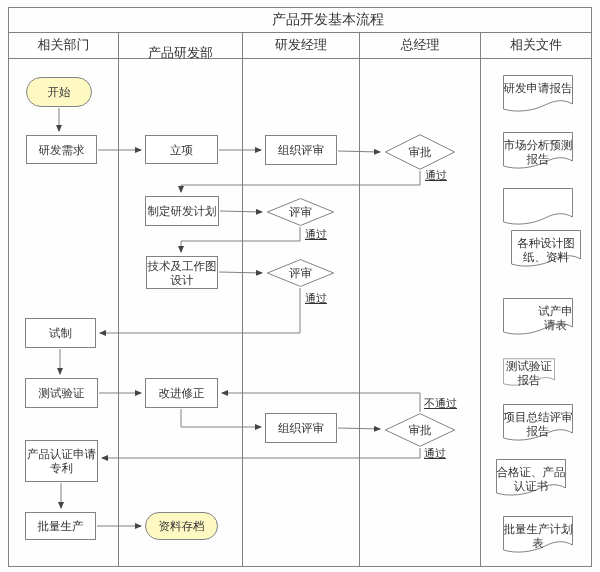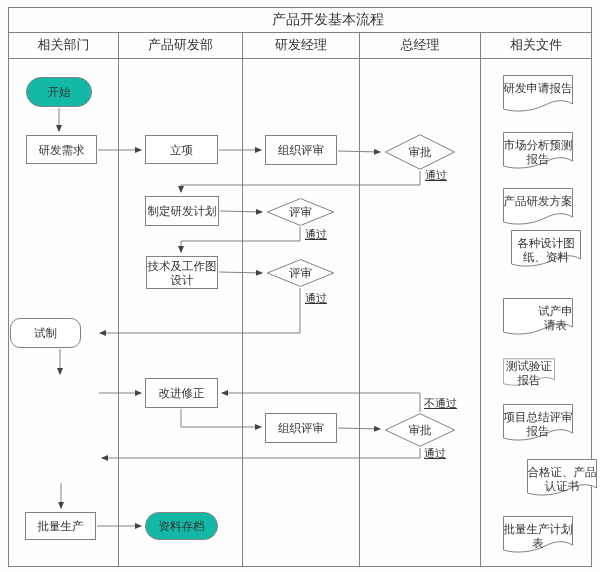--- a/index.html
+++ b/index.html
@@ -14,21 +14,21 @@
   .titlerow { left:8px; top:7px; width:584px; height:25px;
               display:flex; align-items:center; justify-content:center;
               font-size:14px;padding-left:28px; }
   .hline { background:#828282; height:1px; }
   .vline { background:#828282; width:1px; }
   .lanehead { top:32px; height:26px; display:flex; align-items:center;
               justify-content:center; font-size:13px; }
   .node { box-sizing:border-box; display:flex; align-items:center;
           justify-content:center; text-align:center; z-index:3; }
   .box { border:1px solid #828282; background:#fff; }
-  .stadium { border:1px solid #828282; background:#14b8a6; border-radius:15px; }
+  .stadium { border:1px solid #828282; background:#fef9c3; border-radius:15px; }
   .nlabel { font-size:11.5px; line-height:14px; white-space:pre-line; }
   .diamond { background:transparent; }
   .diamond svg, .doc svg { position:absolute; left:0; top:0; width:100%; height:100%; }
   .diamond .nlabel, .doc .nlabel { position:relative; z-index:2; }
   .doc { box-sizing:border-box; display:flex; justify-content:center;
          text-align:center; z-index:3; }
   .doc .nlabel { margin-top:6px; }
   .edges { left:0; top:0; width:600px; height:572px; z-index:2; pointer-events:none; }
   .elabel { font-size:11px; text-decoration:underline; z-index:4;
             white-space:nowrap; color:#333; }
@@ -41,21 +41,21 @@
   <div class="abs frame"></div>
   <div class="abs titlerow">产品开发基本流程</div>
   <div class="abs hline" style="left:8px;top:32px;width:584px;"></div>
   <div class="abs hline" style="left:8px;top:58px;width:584px;"></div>
   <div class="abs vline" style="left:118px;top:32px;height:534px;"></div>
   <div class="abs vline" style="left:242px;top:32px;height:534px;"></div>
   <div class="abs vline" style="left:359px;top:32px;height:534px;"></div>
   <div class="abs vline" style="left:480px;top:32px;height:534px;"></div>
 
   <div class="abs lanehead" style="left:9px;width:109px;">相关部门</div>
-  <div class="abs lanehead" style="left:119px;width:123px;">产品研发部</div>
+  <div class="abs lanehead" style="left:119px;width:123px;margin-top:8px;">产品研发部</div>
   <div class="abs lanehead" style="left:243px;width:116px;">研发经理</div>
   <div class="abs lanehead" style="left:360px;width:120px;">总经理</div>
   <div class="abs lanehead" style="left:481px;width:110px;">相关文件</div>
 
   <svg class="abs edges" viewBox="0 0 600 572">
     <defs>
       <marker id="arr" markerWidth="8" markerHeight="8" refX="6" refY="3" orient="auto" markerUnits="userSpaceOnUse">
         <path d="M0,0 L7,3 L0,6 Z" fill="#444444"></path>
       </marker>
     </defs>
@@ -85,22 +85,29 @@
   <span class="abs elabel" style="left:305px;top:291px;">通过</span>
   <span class="abs elabel" style="left:424px;top:396px;">不通过</span>
   <span class="abs elabel" style="left:424px;top:446px;">通过</span>
 
   <div class="abs node stadium" style="left:26px;top:77px;width:66px;height:30px;">
     <span class="nlabel">开始</span>
   </div>
   <div class="abs node box" style="left:26px;top:135px;width:71px;height:29px;">
     <span class="nlabel">研发需求</span>
   </div>
-  <div class="abs node box" style="left:10px;top:318px;width:71px;height:30px;border-radius:10px;">
+  <div class="abs node box" style="left:25px;top:318px;width:71px;height:30px;">
     <span class="nlabel">试制</span>
+  </div>
+  <div class="abs node box" style="left:25px;top:378px;width:73px;height:30px;">
+    <span class="nlabel">测试验证</span>
+  </div>
+  <div class="abs node box" style="left:25px;top:440px;width:73px;height:42px;">
+    <span class="nlabel">产品认证申请
+专利</span>
   </div>
   <div class="abs node box" style="left:25px;top:512px;width:71px;height:28px;">
     <span class="nlabel">批量生产</span>
   </div>
 
   <div class="abs node box" style="left:145px;top:135px;width:73px;height:29px;">
     <span class="nlabel">立项</span>
   </div>
   <div class="abs node box" style="left:145px;top:196px;width:74px;height:30px;">
     <span class="nlabel">制定研发计划</span>
@@ -158,21 +165,20 @@
     <svg viewBox="0 0 70 42">
         <path d="M0.5,0.5 H69.5 V29 C61,24 52,25 42,30 C30,36 13,38 0.5,34 Z" fill="#ffffff" stroke="#828282"></path>
       </svg>
     <span class="nlabel">市场分析预测
 报告</span>
   </div>
   <div class="abs doc" style="left:503px;top:188px;width:70px;height:42px;">
     <svg viewBox="0 0 70 42">
         <path d="M0.5,0.5 H69.5 V29 C61,24 52,25 42,30 C30,36 13,38 0.5,34 Z" fill="#ffffff" stroke="#828282"></path>
       </svg>
-    <span class="nlabel">产品研发方案</span>
   </div>
   <div class="abs doc" style="left:503px;top:230px;width:86px;height:42px;text-align:center;">
     <svg viewBox="0 0 70 42">
         <path d="M0.5,0.5 H69.5 V29 C61,24 52,25 42,30 C30,36 13,38 0.5,34 Z" fill="#ffffff" stroke="#828282"></path>
       </svg>
     <span class="nlabel">各种设计图
 纸、资料</span>
   </div>
   <div class="abs doc" style="left:503px;top:298px;width:70px;height:42px;padding-left:35px;">
     <svg viewBox="0 0 70 42">
@@ -186,21 +192,21 @@
       </svg>
     <span class="nlabel">测试验证报告</span>
   </div>
   <div class="abs doc" style="left:503px;top:404px;width:70px;height:42px;">
     <svg viewBox="0 0 70 42">
         <path d="M0.5,0.5 H69.5 V29 C61,24 52,25 42,30 C30,36 13,38 0.5,34 Z" fill="#ffffff" stroke="#828282"></path>
       </svg>
     <span class="nlabel">项目总结评审
 报告</span>
   </div>
-  <div class="abs doc" style="left:527px;top:459px;width:70px;height:42px;">
+  <div class="abs doc" style="left:496px;top:459px;width:70px;height:42px;">
     <svg viewBox="0 0 70 42">
         <path d="M0.5,0.5 H69.5 V29 C61,24 52,25 42,30 C30,36 13,38 0.5,34 Z" fill="#ffffff" stroke="#828282"></path>
       </svg>
     <span class="nlabel">合格证、产品
 认证书</span>
   </div>
   <div class="abs doc" style="left:503px;top:516px;width:70px;height:42px;">
     <svg viewBox="0 0 70 42">
         <path d="M0.5,0.5 H69.5 V29 C61,24 52,25 42,30 C30,36 13,38 0.5,34 Z" fill="#ffffff" stroke="#828282"></path>
       </svg>

